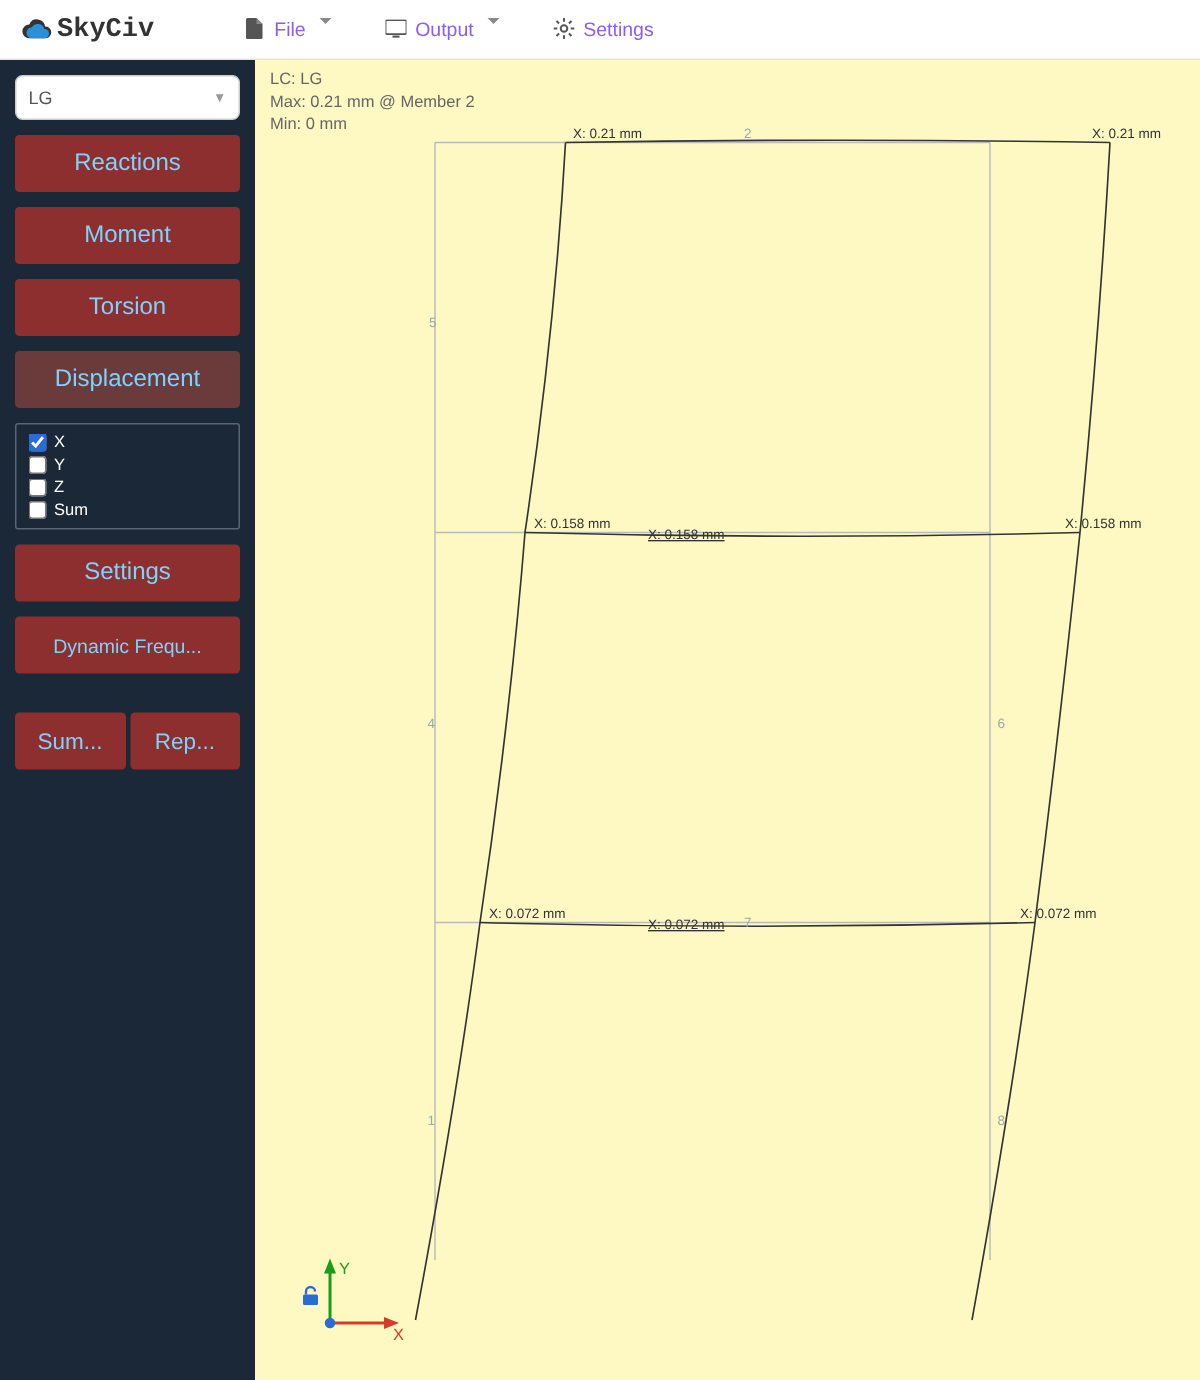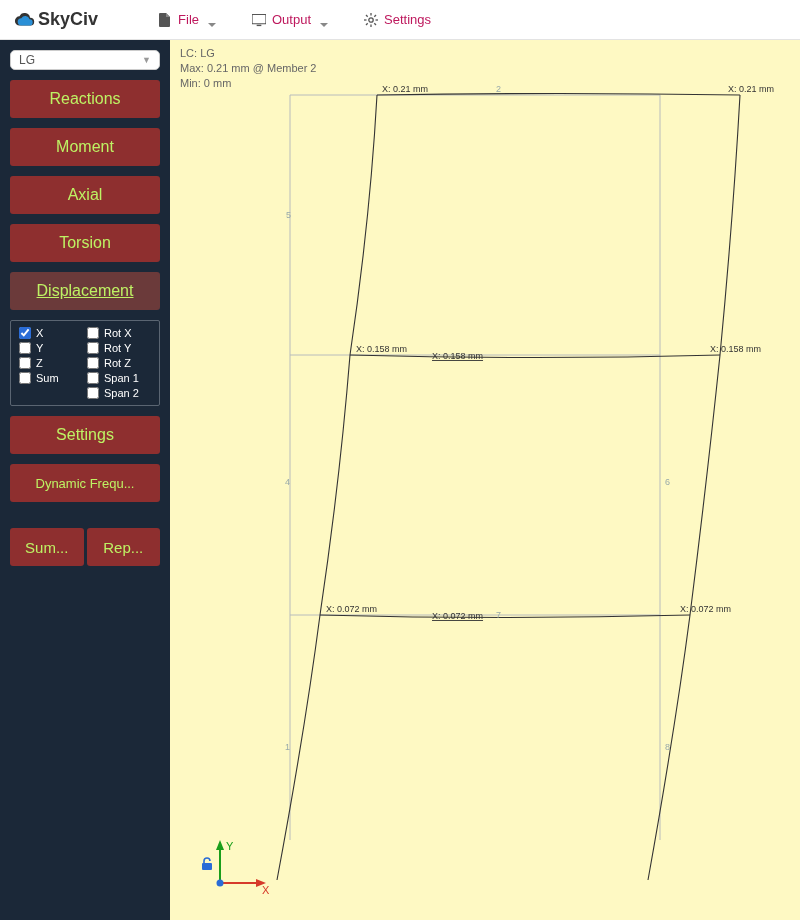--- a/index.html
+++ b/index.html
@@ -1,36 +1,36 @@
 <!DOCTYPE html>
 <html><head>
 <meta charset="utf-8">
 <style>
 * { box-sizing: border-box; margin: 0; padding: 0; }
 html, body { width: 800px; height: 920px; font-family: "Helvetica Neue", Arial, sans-serif; overflow: hidden; }
 body { display: flex; flex-direction: column; }
 
 
 .topbar { height: 40px; background: #fff; border-bottom: 1px solid #e3e3e3; display: flex; align-items: center; padding: 0 14px; }
-.brand { display: flex; align-items: center; font-weight: 700; font-size: 18px; color: #333; }
+.brand { display: flex; align-items: center; font-weight: 700; font-size: 18px; color: #333; font-family: Liberation Mono, monospace; }
 .brand svg { width: 22px; height: 22px; margin-right: 2px; }
 .topmenu { display: flex; margin-left: 60px; gap: 36px; }
-.topitem { display: flex; align-items: flex-end; font-size: 13px; color: #be185d; cursor: pointer; gap: 6px; }
+.topitem { display: flex; align-items: flex-start; font-size: 13px; color: #8b5cf6; cursor: pointer; gap: 6px; }
 .topitem .micon { width: 14px; height: 14px; display: inline-flex; align-items: center; justify-content: center; }
 .caret-down { display:inline-block; width:0; height:0; border-left:4px solid transparent; border-right:4px solid transparent; border-top:4px solid #888; margin-left:3px;}
 
 
 .main { flex: 1; display: flex; min-height: 0; }
 
 
 .sidebar { width: 170px; background: #1b2838; padding: 10px; display: flex; flex-direction: column; gap: 10px; }
-.lc-select { background: #fff; border: 1px solid #ccc; border-radius: 5px; height: 20px; display: flex; align-items: center; justify-content: space-between; padding: 0 8px; font-size: 12px; color: #555; cursor: pointer; }
+.lc-select { background: #fff; border: 1px solid #ccc; border-radius: 5px; height: 30px; display: flex; align-items: center; justify-content: space-between; padding: 0 8px; font-size: 12px; color: #555; cursor: pointer; }
 .lc-caret { color: #999; font-size: 9px; }
-.btn { background: #8e2f2f; color: #bef264; border-radius: 3px; height: 38px; display: flex; align-items: center; justify-content: center; font-size: 16px; cursor: pointer; overflow: hidden; text-overflow: ellipsis; white-space: nowrap; padding: 0 6px;}
-.btn.active { background: #6b3a3a; text-decoration: underline; }
+.btn { background: #8e2f2f; color: #7dd3fc; border-radius: 3px; height: 38px; display: flex; align-items: center; justify-content: center; font-size: 16px; cursor: pointer; overflow: hidden; text-overflow: ellipsis; white-space: nowrap; padding: 0 6px;}
+.btn.active { background: #6b3a3a; }
 .btn.small { font-size: 13px; }
 .subpanel { border: 1px solid #5a6572; border-radius: 2px; padding: 6px 8px; display: flex; gap: 4px; font-size: 11px; color: #fff; }
 .subcol { flex: 1; display: flex; flex-direction: column; gap: 3px; }
 .cb { display: flex; align-items: center; gap: 5px; cursor: pointer; }
 .cb input { width: 12px; height: 12px; accent-color: #2a6cd6; }
 .rowbtns { display: flex; gap: 3px; }
 .rowbtns .btn { flex: 1; font-size: 15px; min-width: 0; }
 
 
 .canvas-wrap { flex: 1; background: #fef9c3; position: relative; overflow: hidden; }
@@ -98,63 +98,40 @@
 <div class="main">
 
   <div class="sidebar">
     <div class="lc-select">
       <span>LG</span>
       <span class="lc-caret">▼</span>
     </div>
 
     <div class="btn">Reactions</div>
     <div class="btn">Moment</div>
-    <div class="btn">Axial</div>
     <div class="btn">Torsion</div>
     <div class="btn active">Displacement</div>
 
     <div class="subpanel">
       <div class="subcol">
         <label class="cb">
             <input type="checkbox" checked="" style="">
             <span>X</span>
           </label>
         <label class="cb">
             <input type="checkbox" style="">
             <span>Y</span>
           </label>
         <label class="cb">
             <input type="checkbox" style="">
             <span>Z</span>
           </label>
         <label class="cb">
             <input type="checkbox" style="">
             <span>Sum</span>
-          </label>
-      </div>
-      <div class="subcol">
-        <label class="cb">
-            <input type="checkbox" style="">
-            <span>Rot X</span>
-          </label>
-        <label class="cb">
-            <input type="checkbox" style="">
-            <span>Rot Y</span>
-          </label>
-        <label class="cb">
-            <input type="checkbox" style="">
-            <span>Rot Z</span>
-          </label>
-        <label class="cb">
-            <input type="checkbox" style="">
-            <span>Span 1</span>
-          </label>
-        <label class="cb">
-            <input type="checkbox" style="">
-            <span>Span 2</span>
           </label>
       </div>
     </div>
 
     <div class="btn">Settings</div>
     <div class="btn small">Dynamic Frequ...</div>
 
     <div style="height:6px"></div>
     <div class="rowbtns">
       <div class="btn">Sum...</div>

